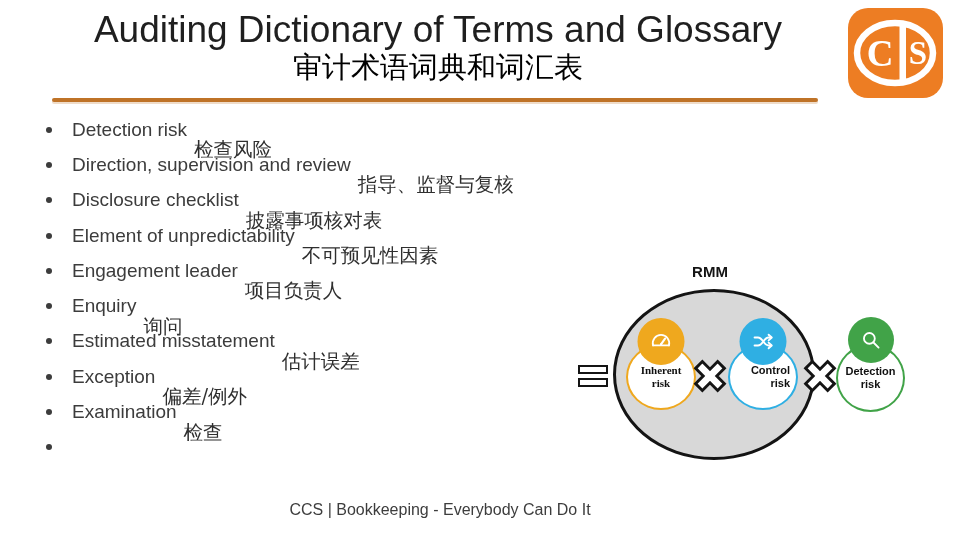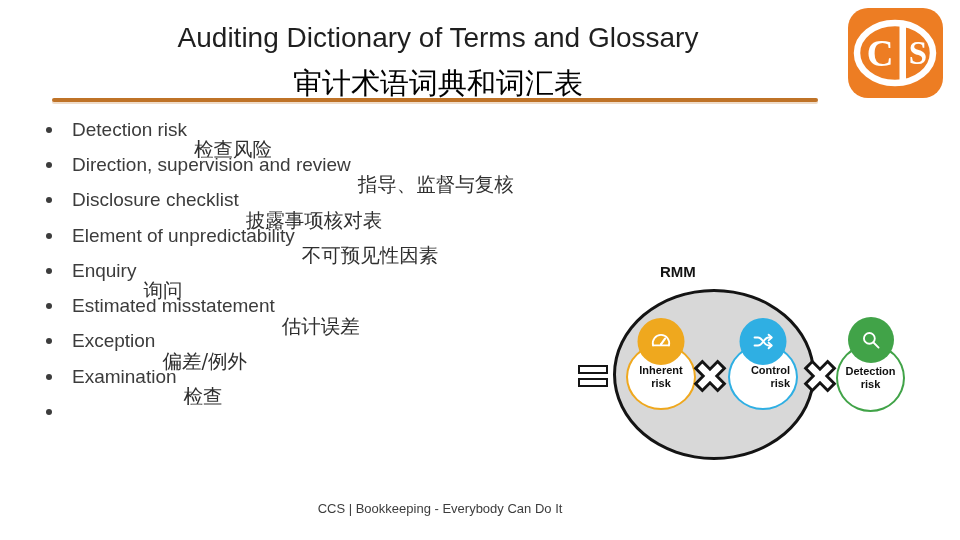--- a/index.html
+++ b/index.html
@@ -2,61 +2,61 @@
 <html><head>
 <meta charset="utf-8">
 <style>
   html,body { margin:0; padding:0; background:#fff; }
   .slide {
     position:relative; width:960px; height:540px; background:#ffffff;
     overflow:hidden; font-family:"Liberation Sans","DejaVu Sans",sans-serif;
   }
   
   .title-wrap { position:absolute; top:12px; left:0; width:876px; text-align:center; }
-  .title-en { margin:8px; font-size:28px; font-weight:400; color:#1f1f1f; line-height:35px; }
+  .title-en { margin:0; font-size:37px; font-weight:400; color:#1f1f1f; line-height:35px; }
   .title-zh { font-size:29px; color:#000000; line-height:40px; font-family:"DejaVu Serif",serif; }
   .rule { position:absolute; left:52px; top:98px; width:766px; height:4px;
           background:#bf7327; border-radius:2px; box-shadow:0 2px 0 rgba(191,115,39,.25); }
   
   .logo { position:absolute; left:848px; top:8px; width:95px; height:90px;
           background:#ed7d23; border-radius:20px; }
   .logo svg { display:block; width:95px; height:90px; }
   
   .terms { position:absolute; left:46px; top:112px; margin:0; padding:0; list-style:none; width:560px; }
   .terms li { display:flex; align-items:center; height:35.3px; font-size:19px; color:#3c3c3c; white-space:nowrap; }
   .dot { width:6px; height:6px; border-radius:50%; background:#3c3c3c; margin-right:20px; flex:none; }
   .zh { margin-left:7px; font-size:19.5px; color:#2f2f2f; font-family:"DejaVu Serif",serif;margin-top:40px; }
   
   .diagram { position:absolute; left:0; top:0; width:960px; height:540px; pointer-events:none; }
-  .rmm-label { position:absolute; left:660px; top:263px; width:100px; 
+  .rmm-label { position:absolute; left:660px; top:263px; width:100px; text-align:center;
                font-size:15px; font-weight:bold; color:#141414; z-index:2; }
   .big-circle { position:absolute; left:613px; top:289px; width:196px; height:165px;
                 background:#d8d8d8; border:3px solid #141414; border-radius:50%; z-index:1; }
   .node { position:absolute; background:#fff; border-radius:50%; z-index:2;
           display:flex; align-items:center; justify-content:center; text-align:center; }
   .node .label { font-size:11px; font-weight:bold; color:#101010; line-height:13px; padding:0 6px; }
   .icon-circle { position:absolute; left:50%; transform:translateX(-50%); border-radius:50%;
                  display:flex; align-items:center; justify-content:center; z-index:3; }
   .node-audit     { left:492px; top:339px; width:79px; height:73px; border:2.5px solid #8e3a93; }
   .icon-audit     { top:-24px; width:45px; height:45px; background:#8e3a93; }
-  .node-inherent  { left:626px; top:344px; width:66px; height:62px; border:2.5px solid #efa81e; }
+  .node-inherent  { left:626px; top:344px; width:66px; height:62px; border:2.5px solid #efa81e;font-family:Liberation Serif, serif; }
   .icon-inherent  { top:-28px; width:47px; height:47px; background:#efa81e; }
   .node-control   { left:728px; top:344px; width:66px; height:62px; border:2.5px solid #2fafe3;text-align:right; }
   .icon-control   { top:-28px; width:47px; height:47px; background:#2fafe3; }
   .node-detection { left:836px; top:344px; width:65px; height:64px; border:2.5px solid #41a348; }
   .icon-detection { top:-29px; width:46px; height:46px; background:#41a348; }
   .equals { position:absolute; left:578px; top:365px; display:flex; flex-direction:column; gap:4px; z-index:2; }
   .equals span { display:block; width:30px; height:9px; background:#fff;
                  border:2.5px solid #141414; box-sizing:border-box; }
   .times { position:absolute; width:36px; height:36px; z-index:2; }
   .times-1 { left:692px; top:358px; }
   .times-2 { left:802px; top:358px; }
   
   .footer { position:absolute; left:0; top:501px; width:880px; text-align:center;
-            font-size:13px; color:#3d3d3d; }
+            font-size:16px; color:#3d3d3d; }
 </style>
 </head>
 <body>
 
 <div class="slide">
 
   <div class="title-wrap">
     <h1 class="title-en">Auditing Dictionary of Terms and Glossary</h1>
     <div class="title-zh">审计术语词典和词汇表</div>
   </div>
@@ -84,20 +84,25 @@
       </li>
     <li>
         <span class="dot"></span>
         <span class="en">Disclosure checklist</span>
         <span class="zh">披露事项核对表</span>
       </li>
     <li>
         <span class="dot"></span>
         <span class="en">Element of unpredictability</span>
         <span class="zh">不可预见性因素</span>
+      </li>
+    <li>
+        <span class="dot"></span>
+        <span class="en">Engagement leader</span>
+        <span class="zh">项目负责人</span>
       </li>
     <li>
         <span class="dot"></span>
         <span class="en">Enquiry</span>
         <span class="zh">询问</span>
       </li>
     <li>
         <span class="dot"></span>
         <span class="en">Estimated misstatement</span>
         <span class="zh">估计误差</span>

